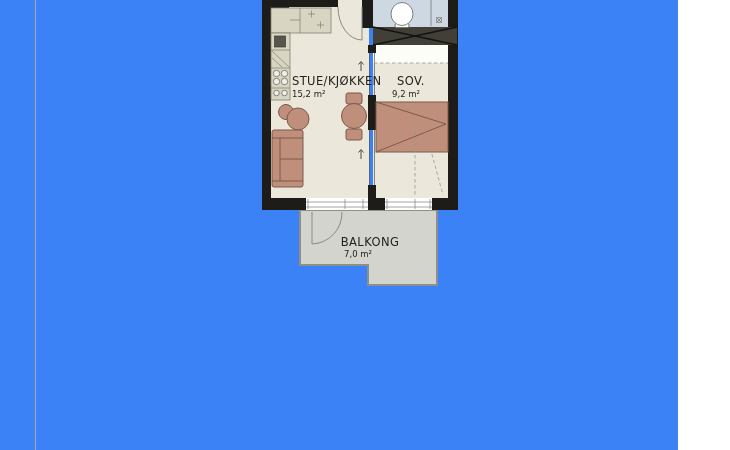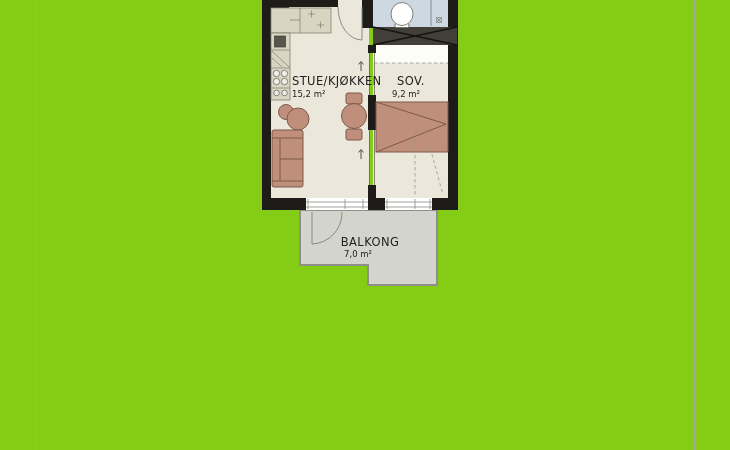--- a/index.html
+++ b/index.html
@@ -1,16 +1,16 @@
 <!DOCTYPE html>
 <html style="--wall: #1d1c19; --floor: #ebe8db; --kitchen-counter: #d9d5c3; --bathroom-floor: #cdd8e2; --balcony-floor: #d4d4ce; --furniture: #c08f7b; --furniture-outline: #7c594a; --wardrobe: #413f38; --label-text: #23221f;"><head>
 <meta charset="utf-8">
 <style>
   html,body{margin:0;padding:0;background:#fff;}
-  .canvas{position:relative;width:730px;height:450px;background:#84cc16;overflow:hidden;
+  .canvas{position:relative;width:678px;height:450px;background:#3b82f6;overflow:hidden;
           font-family:"DejaVu Sans",sans-serif;}
   .border-line{position:absolute;top:0;bottom:0;width:1px;background:#a9a9a9;}
   .border-line.left{left:35px;}
   .border-line.right{left:694px;}
   svg{position:absolute;left:0;top:0;}
 
   .wall{fill:var(--wall,#1d1c19);}
   .floor{fill:var(--floor,#ebe8db);}
   .strip{fill:#fdfdf8;}
   .bathf{fill:var(--bathroom-floor,#cdd8e2);}

